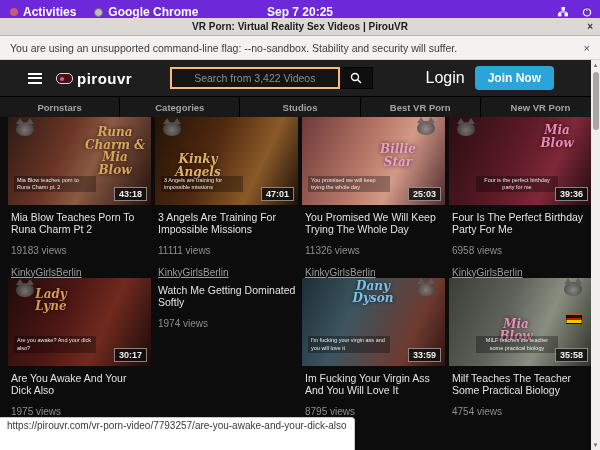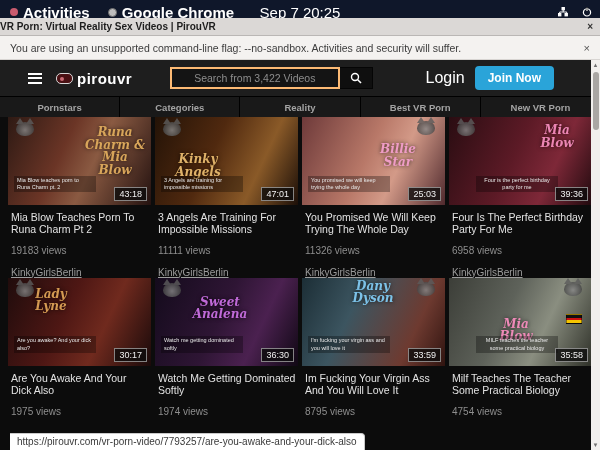--- a/index.html
+++ b/index.html
@@ -1,35 +1,35 @@
 <!DOCTYPE html>
 <html><head>
 <meta charset="utf-8">
 <style>
   * { margin:0; padding:0; box-sizing:border-box; }
   html,body { width:600px; height:450px; overflow:hidden; background:#000;
               font-family:"Liberation Sans", sans-serif; }
   #screen { position:relative; width:600px; height:450px; background:#0c0c0c; }
 
   
-  .sysbar { position:absolute; top:0; left:0; width:600px; height:24px; background:#0f172a;
-            display:flex; align-items:center; color:#fff; font-size:15px; }
+  .sysbar { position:absolute; top:0; left:0; width:600px; height:24px; background:#6d28d9;
+            display:flex; align-items:center; color:#fff; font-size:12px; }
   .sys-left { display:flex; align-items:center; gap:18px; padding-left:10px; }
   .sys-item { display:flex; align-items:center; gap:5px; font-weight:bold; }
   .dot-icon { width:8px; height:8px; border-radius:50%; background:#c95b6e; }
   .chrome-icon { width:9px; height:9px; border-radius:50%; background:#bdbdbd;
                  border:1.5px solid #6f6f6f; }
-  .sys-clock { position:absolute; left:0; right:0; text-align:center; font-weight:normal; }
+  .sys-clock { position:absolute; left:0; right:0; text-align:center; font-weight:bold; }
   .sys-right { position:absolute; right:8px; display:flex; gap:14px; align-items:center; }
   .sys-right svg { display:block; }
 
   
   .tabstrip { position:absolute; top:18px; left:0; width:600px; height:18px; background:#dbd8d6;
               border-bottom:1px solid #bab7b5; display:flex; align-items:center; }
-  .tab-title { flex:1; font-size:10px; font-weight:bold; color:#1d1d1d; }
+  .tab-title { flex:1; text-align:center; font-size:10px; font-weight:bold; color:#1d1d1d; }
   .tab-close { position:absolute; right:7px; color:#333; font-size:10px; font-weight:bold; cursor:default; }
 
   
   .warnbar { position:absolute; top:36px; left:0; width:600px; height:24px; background:#f4f2f0;
              display:flex; align-items:center; border-bottom:1px solid #d8d5d2; }
   .warn-text { padding-left:10px; font-size:10.5px; color:#3c3c3c; }
   .warn-close { position:absolute; right:10px; color:#555; font-size:11px; }
 
   
   .site { position:absolute; top:60px; left:0; width:600px; height:390px; background:#0c0c0c; }
@@ -98,41 +98,41 @@
   .t4 .oname { color:#d49a52; left:12px; top:10px; }
   .t5 .oname { color:#c06ad8; left:34px; top:18px; }
   .t6 .oname { color:#7cc2e8; left:40px; top:2px; }
   .t7 .oname { color:#ee8ab8; left:36px; top:40px; }
 
   .caption { position:absolute; left:6px; bottom:13px; max-width:82px; font-size:5.5px;
              color:#e8e8e8; background:rgba(0,0,0,.3); padding:1px 3px; line-height:1.3;
              pointer-events:none; }
   .t3 .caption, .t7 .caption { left:auto; right:34px; text-align:center; }
 
-  .dur { position:absolute; right:4px; bottom:4px; font-size:9px; font-weight:normal;
+  .dur { position:absolute; right:4px; bottom:4px; font-size:9px; font-weight:bold;
          color:#f0f0f0; background:rgba(12,12,12,.78); border:1px solid rgba(210,210,210,.6);
          padding:1px 4px; }
 
   .catmask { position:absolute; width:18px; height:14px; border-radius:50% 50% 46% 46%;
              background:radial-gradient(circle at 50% 58%, #8a8a8a, #2f2f2f);
              opacity:.8; }
   .catmask::before, .catmask::after { content:""; position:absolute; top:-4px; width:0; height:0;
              border-left:4px solid transparent; border-right:4px solid transparent;
              border-bottom:6px solid #5c5c5c; }
   .catmask::before { left:0; } .catmask::after { right:0; }
   .wm-left  { left:8px; top:5px; }
   .wm-right { right:10px; top:4px; }
 
   .flag-de { position:absolute; right:10px; top:36px; width:16px; height:10px;
              background:linear-gradient(#111 0 33%, #cc1111 33% 66%, #f5c400 66% 100%);
              border:1px solid rgba(0,0,0,.4); }
 
   
-  .statusbar { position:absolute; left:10px; bottom:0; background:#fff; color:#3a3a3a;
-               font-size:10px; padding:2px 7px 3px; border-radius:0 4px 0 0; z-index:40;
+  .statusbar { position:absolute; left:0; bottom:0; background:#fff; color:#3a3a3a;
+               font-size:10px; padding:2px 7px 19px; border-radius:0 4px 0 0; z-index:40;
                border:1px solid #c9c9c9; border-left:none; border-bottom:none; }
 
   
   .scroll { position:absolute; right:0; top:60px; width:9px; height:390px; background:#f1efed;
             z-index:30; }
   .sb-arrow { position:absolute; left:0; width:9px; text-align:center; font-size:6px;
               color:#6f6f6f; cursor:pointer; }
   .sb-up { top:2px; } .sb-down { bottom:2px; }
   .sb-thumb { position:absolute; left:1.5px; top:12px; width:6px; height:58px;
               background:#a9a6a3; border-radius:3px; cursor:pointer; }
@@ -174,21 +174,21 @@
       </span>
     </div>
   </div>
 
   <div class="tabstrip">
     <span class="tab-title">VR Porn: Virtual Reality Sex Videos | PirouVR</span>
     <span class="tab-close">×</span>
   </div>
 
   <div class="warnbar">
-    <span class="warn-text">You are using an unsupported command-line flag: --no-sandbox. Activities and security will suffer.</span>
+    <span class="warn-text">You are using an unsupported command-line flag: --no-sandbox. Stability and security will suffer.</span>
     <span class="warn-close">×</span>
   </div>
 
   <div class="site">
 
     <div class="hdr">
       <div class="burger">
           <i></i>
           <i></i>
           <i></i>
@@ -206,21 +206,21 @@
             </svg>
         </button>
       </div>
       <span class="login">Login</span>
       <button class="join-btn">Join Now</button>
     </div>
 
     <div class="nav">
       <div class="nav-item">Pornstars</div>
       <div class="nav-item">Categories</div>
-      <div class="nav-item">Reality</div>
+      <div class="nav-item">Studios</div>
       <div class="nav-item">Best VR Porn</div>
       <div class="nav-item">New VR Porn</div>
     </div>
 
     <div class="content">
 
       <div class="grid">
 
         <div class="card t0">
           <div class="thumb">
@@ -285,26 +285,20 @@
             <span class="caption">Are you awake? And your dick also?</span>
             <span class="dur">30:17</span>
           </div>
           <div class="info">
             <div class="vtitle">Are You Awake And Your Dick Also</div>
             <div class="views">1975 views</div>
           </div>
         </div>
 
         <div class="card t5">
-          <div class="thumb">
-            <span class="catmask wm-left"></span>
-            <span class="oname">Sweet Analena</span>
-            <span class="caption">Watch me getting dominated softly</span>
-            <span class="dur">36:30</span>
-          </div>
           <div class="info">
             <div class="vtitle">Watch Me Getting Dominated Softly</div>
             <div class="views">1974 views</div>
           </div>
         </div>
 
         <div class="card t6">
           <div class="thumb">
             <span class="catmask wm-right"></span>
             <span class="oname">Dany Dyson</span>

